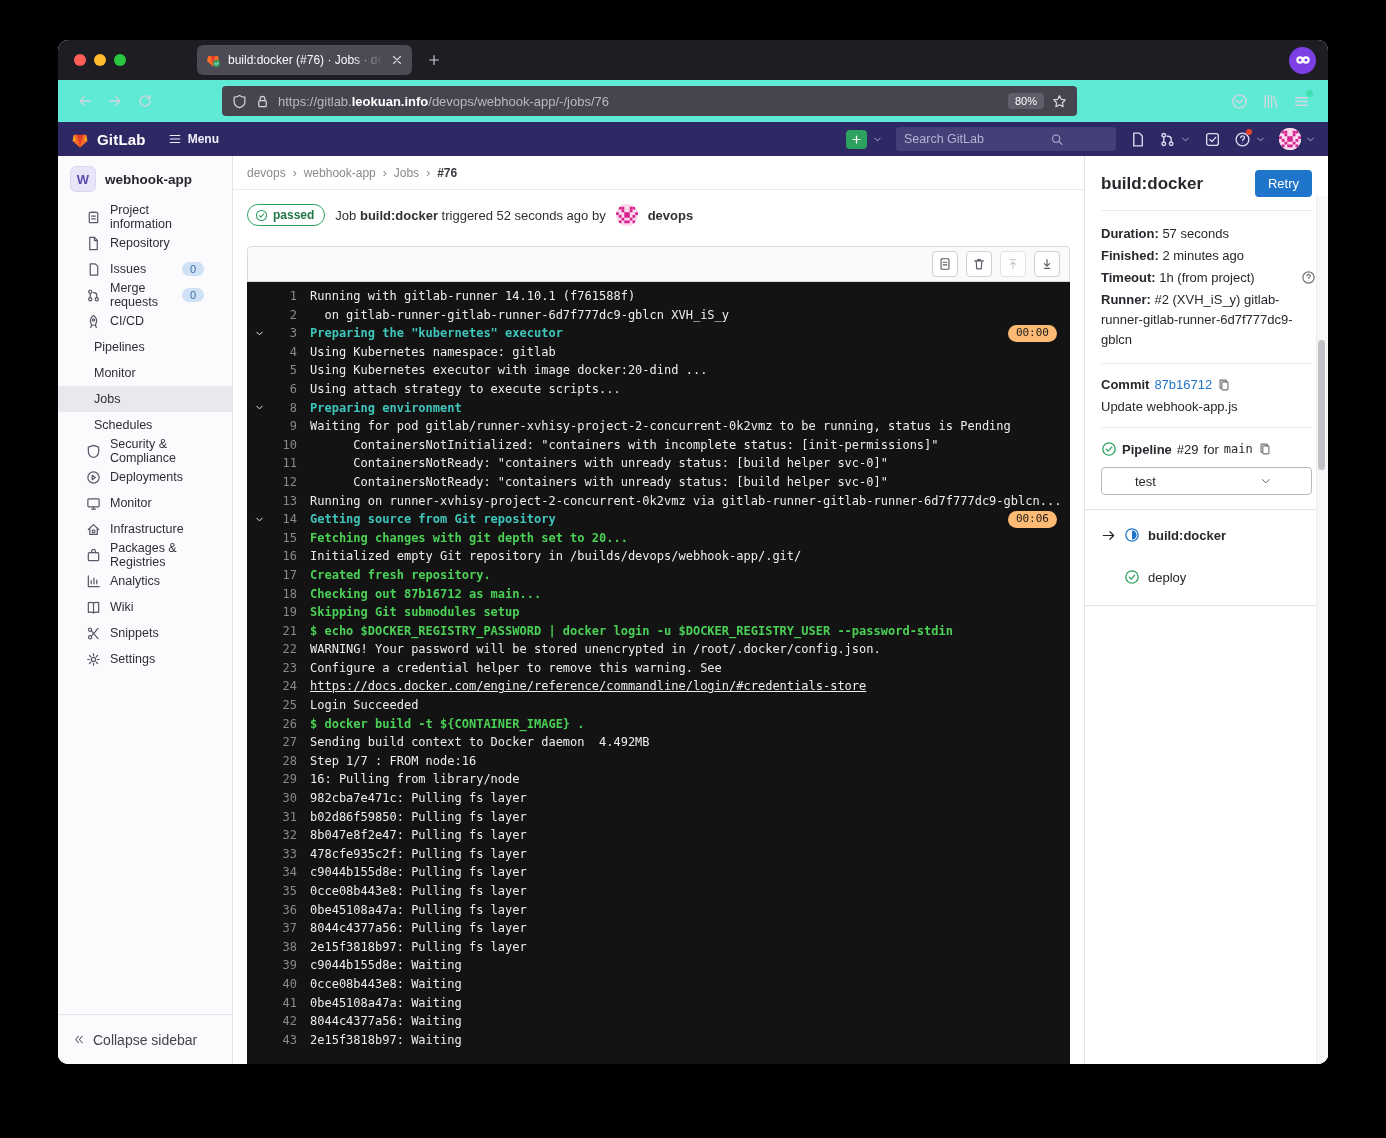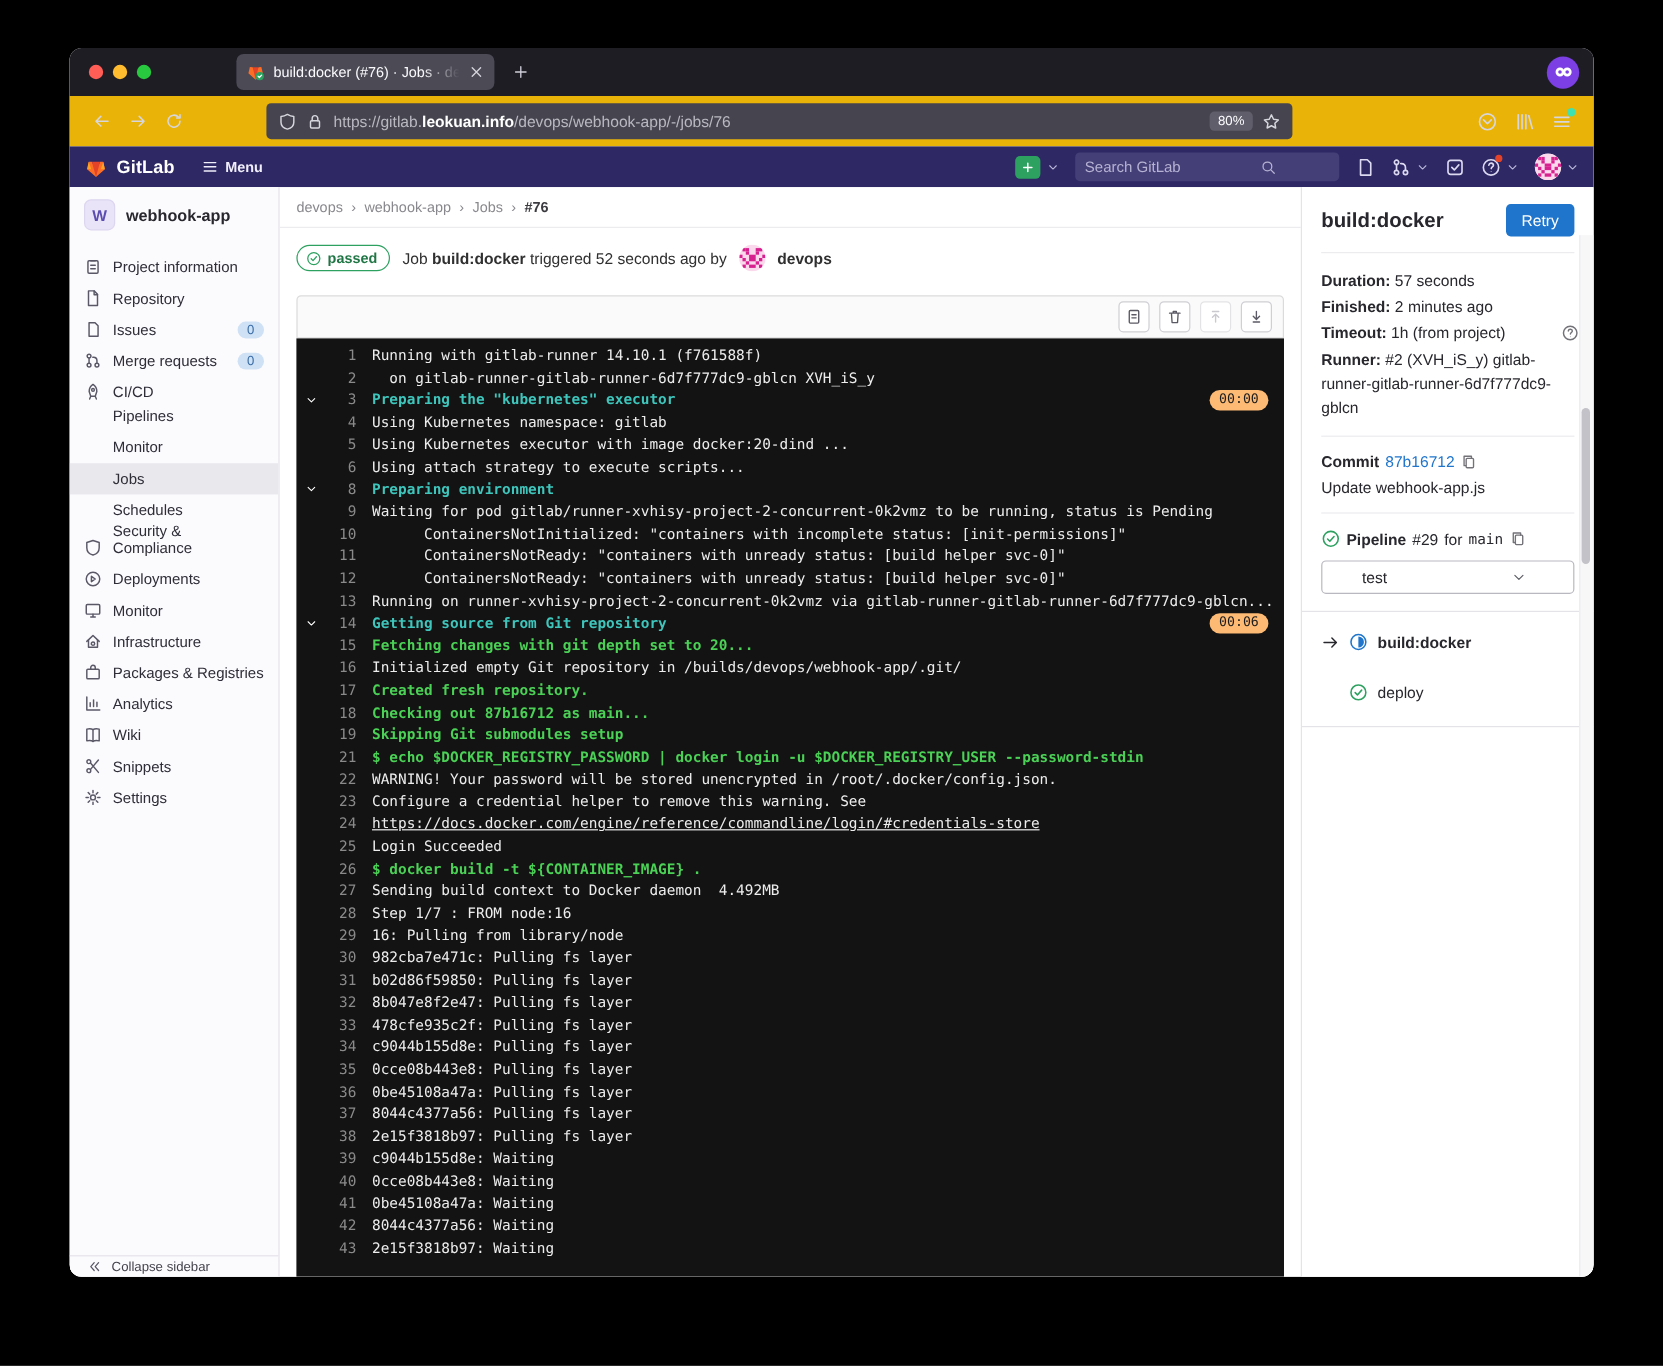--- a/index.html
+++ b/index.html
@@ -17,21 +17,21 @@
   .dot.r{background:#ff5e57}.dot.y{background:#febc2e}.dot.g{background:#28c83f}
   .tab { margin-left:55px; width:215px; height:30px; background:#4b4a55; border-radius:6px; display:flex; align-items:center; gap:7px; padding:0 8px; color:#fbfbfe; font-size:12px; }
   .tab-title { flex:1; white-space:nowrap; overflow:hidden; -webkit-mask-image:linear-gradient(90deg,#000 80%,transparent); mask-image:linear-gradient(90deg,#000 80%,transparent); }
   .tab-close { width:14px; height:14px; color:#d5d4dc; }
   .newtab { margin-left:10px; width:24px; height:24px; color:#cfced8; display:flex; align-items:center; justify-content:center; }
   .newtab .ic{width:14px;height:14px;}
   .private { margin-left:auto; margin-right:12px; width:27px; height:27px; border-radius:50%; background:#7b3fe4; display:flex; align-items:center; justify-content:center; color:#fff; }
   .private .ic{width:16px;height:16px;}
   .private .ic svg{stroke-width:2.2;}
 
-  .toolbar { height:42px; background:#eab308; display:flex; align-items:center; flex:none; padding:0 12px; color:#d6d6de; }
+  .toolbar { height:42px; background:#5eead4; display:flex; align-items:center; flex:none; padding:0 12px; color:#d6d6de; }
   .navbtn { width:30px; height:30px; display:flex; align-items:center; justify-content:center; border-radius:4px; }
   .navbtn .ic{width:16px;height:16px;}
   .urlbar { margin-left:62px; width:855px; height:30px; background:#46454f; border-radius:4px; display:flex; align-items:center; padding:0 10px; gap:8px; }
   .urlbar .ic{width:15px;height:15px;color:#d6d6de;}
   .urltext { font-size:13px; color:#b9b8c1; white-space:nowrap; overflow:hidden; flex:1; }
   .urltext .host { color:#ffffff; font-weight:700; }
   .zoom-badge { background:#5f5e6a; color:#fbfbfe; font-size:11px; border-radius:4px; padding:2px 7px; }
   .fx-right { margin-left:auto; display:flex; align-items:center; gap:14px; padding-right:6px; }
   .fx-right .ic{width:17px;height:17px;color:#d6d6de;}
   .menu-dot { position:relative; }
@@ -57,26 +57,26 @@
   .avatar svg{width:100%;height:100%;}
 
   
   .main { flex:1; display:flex; min-height:0; background:#fff; }
 
   .sidebar { width:175px; background:#fbfafd; border-right:1px solid #e5e3ea; display:flex; flex-direction:column; flex:none; position:relative; }
   .proj { display:flex; align-items:center; gap:9px; padding:10px 12px 8px 12px; }
   .proj-avatar { width:26px; height:26px; border-radius:6px; background:#e9e4f7; color:#5c4db1; font-weight:700; font-size:13px; display:flex; align-items:center; justify-content:center; border:1px solid #ddd6f0; }
   .proj-name { font-size:13.5px; font-weight:700; color:#28272d; }
   .snav { flex:1; overflow:hidden; padding-top:4px; }
-  .sitem { height:26px; display:flex; align-items:flex-end; gap:9px; padding:0 12px; font-size:12.5px; color:#2f2e38; cursor:pointer; }
+  .sitem { height:26px; display:flex; align-items:center; gap:9px; padding:0 28px; font-size:12.5px; color:#2f2e38; cursor:pointer; }
   .sitem .ic { width:15px; height:15px; color:#5a5867; }
   .sbadge { margin-left:auto; background:#cfe1f5; color:#3c6fa8; border-radius:10px; font-size:11px; padding:1px 8px; }
   .ssub { height:26px; display:flex; align-items:center; padding:0 12px 0 36px; font-size:12.5px; color:#2f2e38; cursor:pointer; }
   .ssub.active { background:#e9e9ed; }
-  .collapse { border-top:1px solid #e5e3ea; height:18px; display:flex; align-items:center; gap:8px; padding:0 14px; font-size:11px; color:#45444d; }
+  .collapse { border-top:1px solid #e5e3ea; height:50px; display:flex; align-items:center; gap:8px; padding:0 14px; font-size:14px; color:#45444d; }
   .collapse .ic{width:13px;height:13px;color:#5a5867;}
 
   .content { flex:1; min-width:0; display:flex; flex-direction:column; }
   .crumbs { height:34px; display:flex; align-items:center; gap:7px; padding:0 14px; font-size:12px; color:#89888d; border-bottom:1px solid #ececef; }
   .crumbs .last { color:#3a3a3f; font-weight:600; }
   .jobhead { display:flex; align-items:center; gap:10px; padding:14px 14px 12px 14px; font-size:13px; color:#303030; }
   .passed-pill { display:flex; align-items:center; gap:5px; border:1px solid #2da160; color:#217645; border-radius:12px; height:22px; padding:0 10px 0 7px; font-size:12px; font-weight:600; }
   .passed-pill .ic{width:13px;height:13px;color:#2da160;}
   .jobhead b { font-weight:700; }
   .jobhead .avatar{width:22px;height:22px;}

